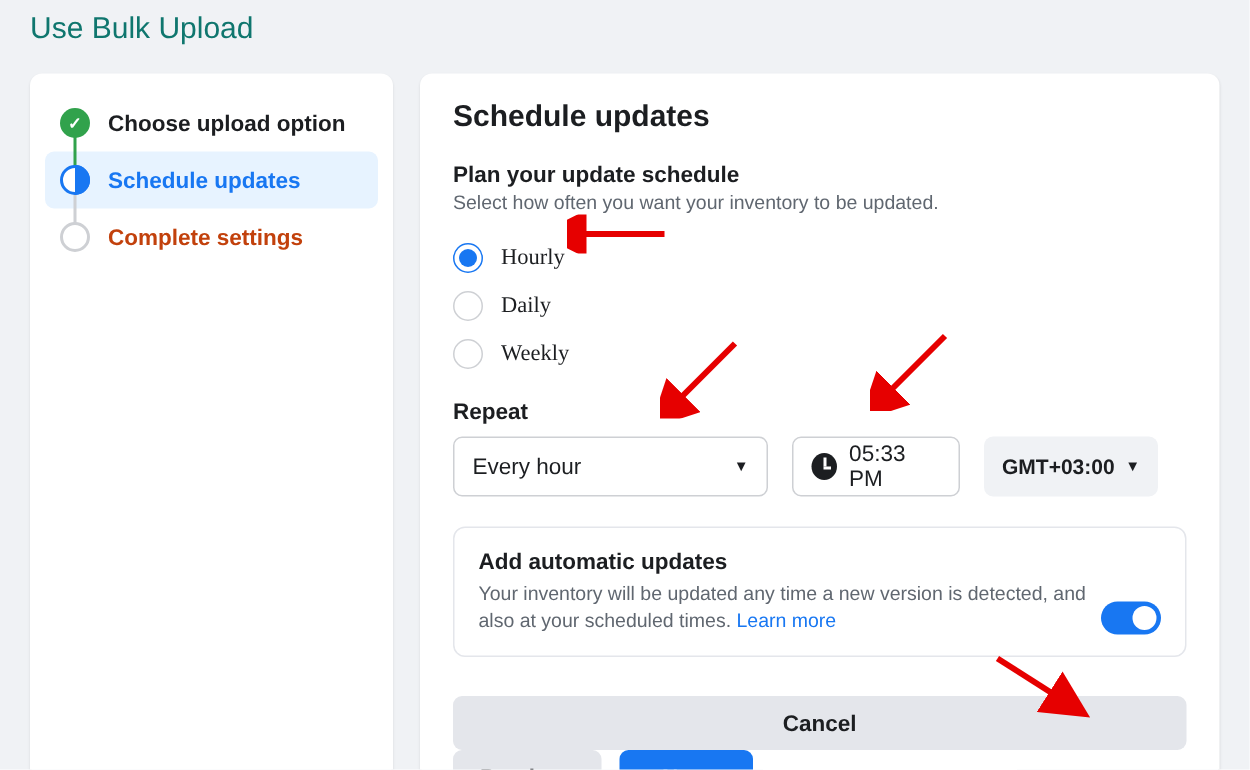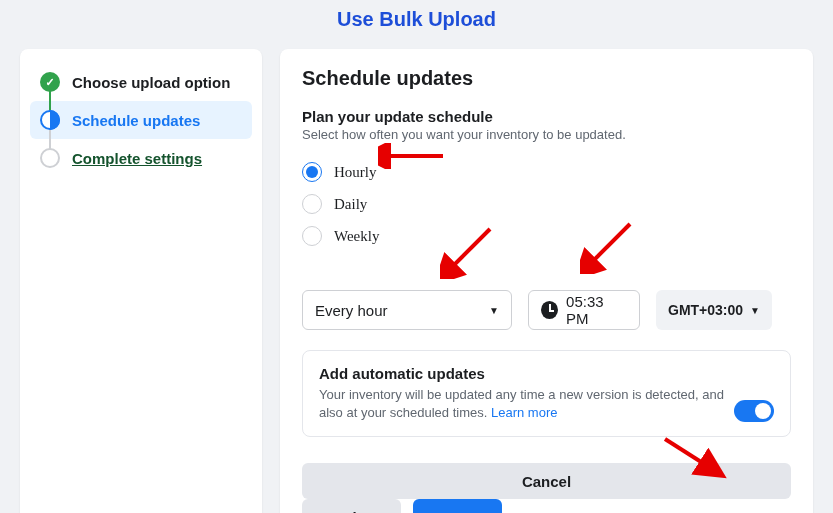--- a/index.html
+++ b/index.html
@@ -9,24 +9,23 @@
       width: 833px;
       height: 513px;
       overflow: hidden;
       color: #1c1e21;
     }
     .container {
       padding: 0 20px;
     }
     h1.page-title {
       font-size: 20px;
-      font-weight: 700;
-      color: #1d4ed8;
+      font-weight: 400;
+      color: #0f766e;
       padding: 8px 0 18px 0;
-      text-align: center;
     }
     .layout {
       display: flex;
       gap: 18px;
     }
     .sidebar {
       width: 242px;
       background: #fff;
       border-radius: 8px;
       box-shadow: 0 1px 2px rgba(0,0,0,0.1);
@@ -69,21 +68,21 @@
       border: 2px solid #1877f2;
     }
     .step.active .step-icon::after{
       content:"";
       position:absolute;
       width:10px;height:20px;
       background:#1877f2;
       right:-2px; top:-2px;
       border-radius: 0 20px 20px 0;
     }
-    .step.pending { color: #14532d; text-decoration: underline; }
+    .step.pending { color: #c2410c; }
     .step.pending .step-icon {
       border: 2px solid #ced0d4;
       background:#fff;
     }
     .step-connector {
       position: absolute;
       left: 19px;
       top: 28px;
       width: 2px;
       height: 20px;
@@ -266,20 +265,21 @@
           <div class="radio-label">Daily</div>
         </div>
         <div class="radio-option">
           <div class="radio-circle"></div>
           <div class="radio-label">Weekly</div>
         </div>
       </div>
 
       <div class="bottom-row">
         <div class="field">
+          <label>Repeat</label>
           <div class="select-box">
             <span>Every hour</span>
             <span class="caret">▼</span>
           </div>
         </div>
         <div class="field">
           <div class="time-box">
             <span class="clock-glyph"></span>
             <span>05:33 PM</span>
           </div>

